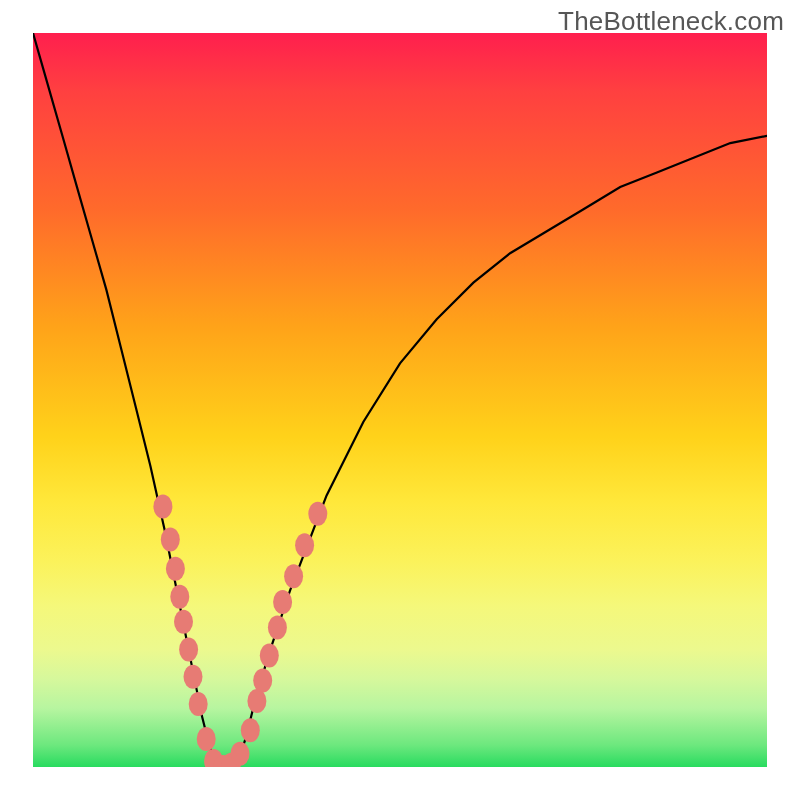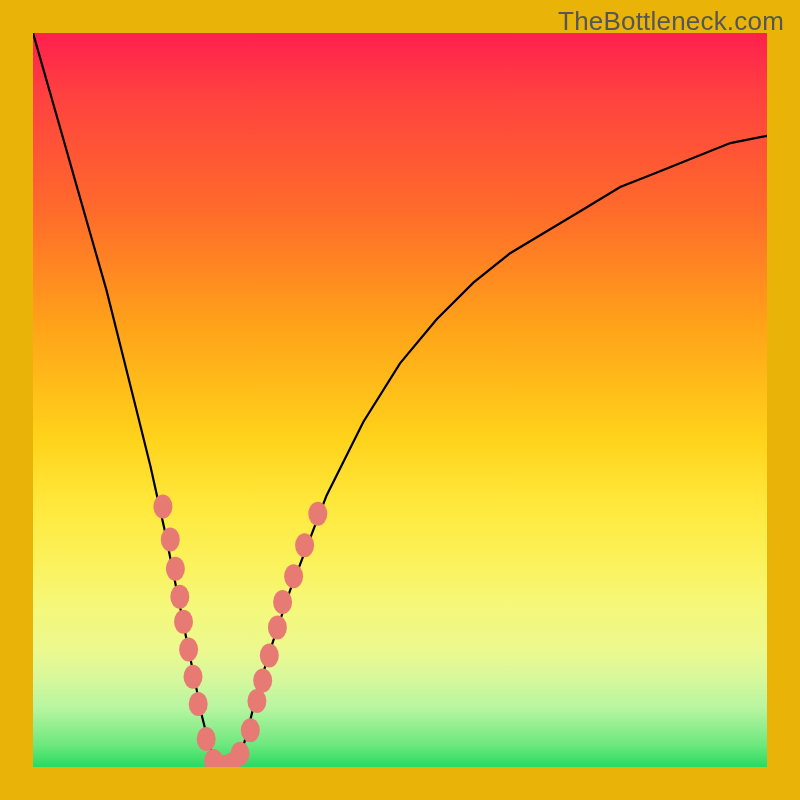--- a/index.html
+++ b/index.html
@@ -8,21 +8,21 @@
     width: 800px;
     height: 800px;
     overflow: hidden;
     background: #000;
     font-family: Arial, Helvetica, sans-serif;
   }
   .frame {
     position: relative;
     width: 800px;
     height: 800px;
-    background: #eab308;
+    background: #ffffff;
   }
   .watermark {
     position: absolute;
     top: 6px;
     right: 16px;
     color: #565656;
     font-size: 26px;
     font-weight: 400;
     letter-spacing: 0.2px;
     z-index: 5;

